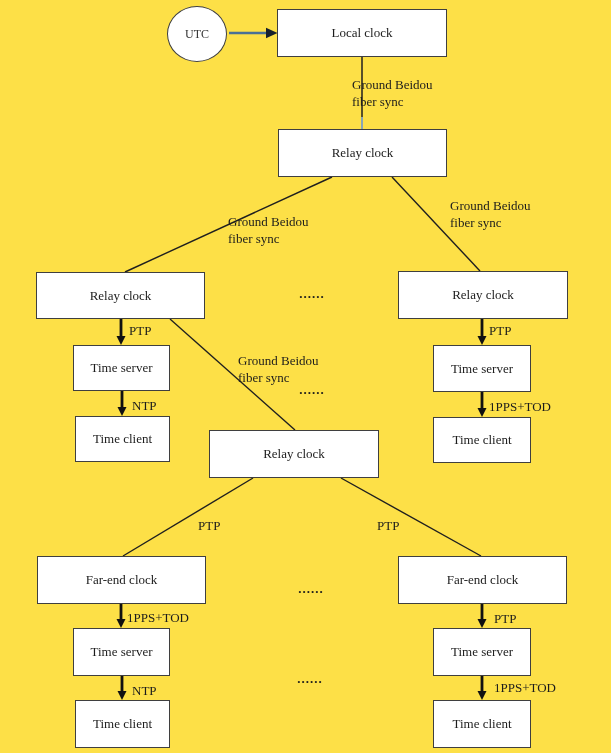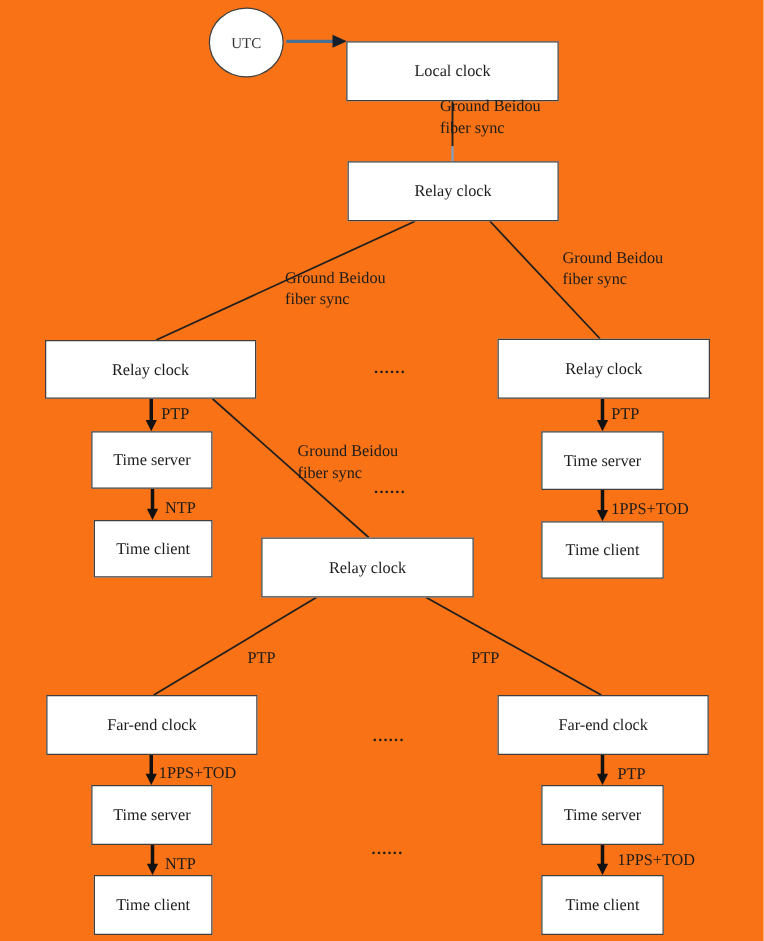--- a/index.html
+++ b/index.html
@@ -1,17 +1,17 @@
 <!DOCTYPE html>
 <html><head>
 <meta charset="utf-8">
 <style>
   html,body{margin:0;padding:0;background:#ffffff;}
   .canvas{
-    position:relative;width:611px;height:753px;background:#f97316;
+    position:relative;width:611px;height:753px;background:#fde047;
     font-family:"Liberation Serif", serif;color:#1c1c1c;overflow:hidden;
   }
   .lines{position:absolute;left:0;top:0;width:611px;height:753px;}
   .box{
     position:absolute;border:1.4px solid #3f3f3f;background:#ffffff;
     display:flex;align-items:center;justify-content:center;
     font-size:13px;color:#1c1c1c;text-align:center;box-sizing:border-box;
   }
   .circle{
     position:absolute;border:1.3px solid #3f3f3f;border-radius:50%;
@@ -83,21 +83,21 @@
       <polygon points="477.5,619 486.5,619 482,628" fill="#111"></polygon>
     </g>
     <g>
       <line x1="482" y1="676" x2="482" y2="692" stroke="#111" stroke-width="2.8"></line>
       <polygon points="477.5,691 486.5,691 482,700" fill="#111"></polygon>
     </g>
   </svg>
 
   <div class="circle" style="left:167px;top:6px;width:60px;height:56px;">UTC</div>
 
-  <div class="box" style="left:277px;top:9px;width:170px;height:48px;margin-top:24px;">Local clock</div>
+  <div class="box" style="left:277px;top:9px;width:170px;height:48px;">Local clock</div>
 
   <div class="box" style="left:278px;top:129px;width:169px;height:48px;">Relay clock</div>
 
   <div class="box" style="left:36px;top:272px;width:169px;height:47px;">Relay clock</div>
 
   <div class="box" style="left:398px;top:271px;width:170px;height:48px;">Relay clock</div>
 
   <div class="box" style="left:209px;top:430px;width:170px;height:48px;">Relay clock</div>
 
   <div class="box" style="left:73px;top:345px;width:97px;height:46px;">Time server</div>

